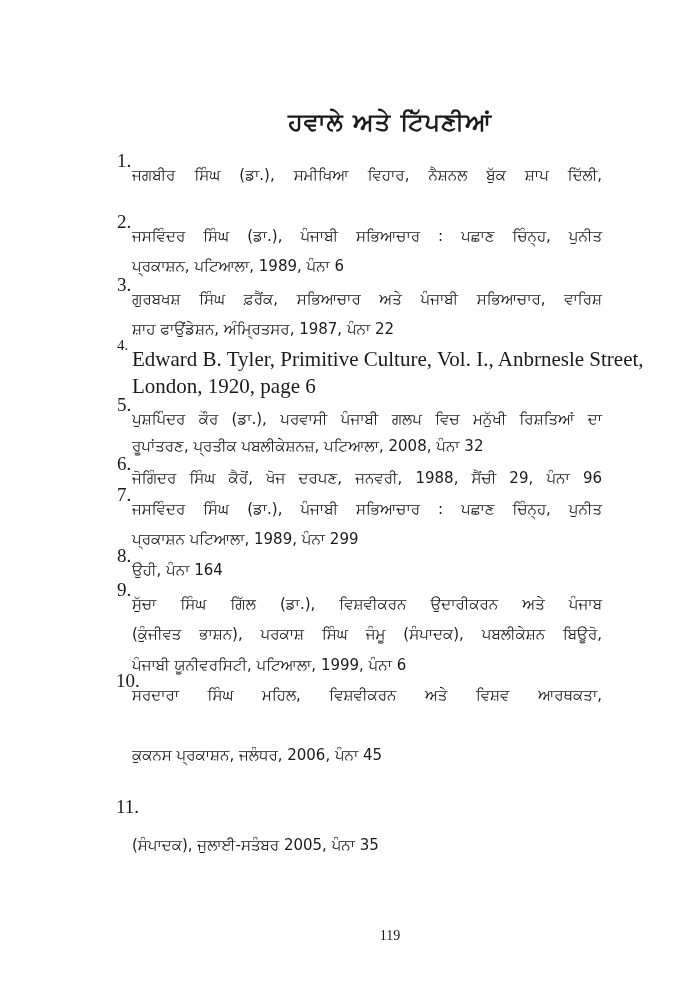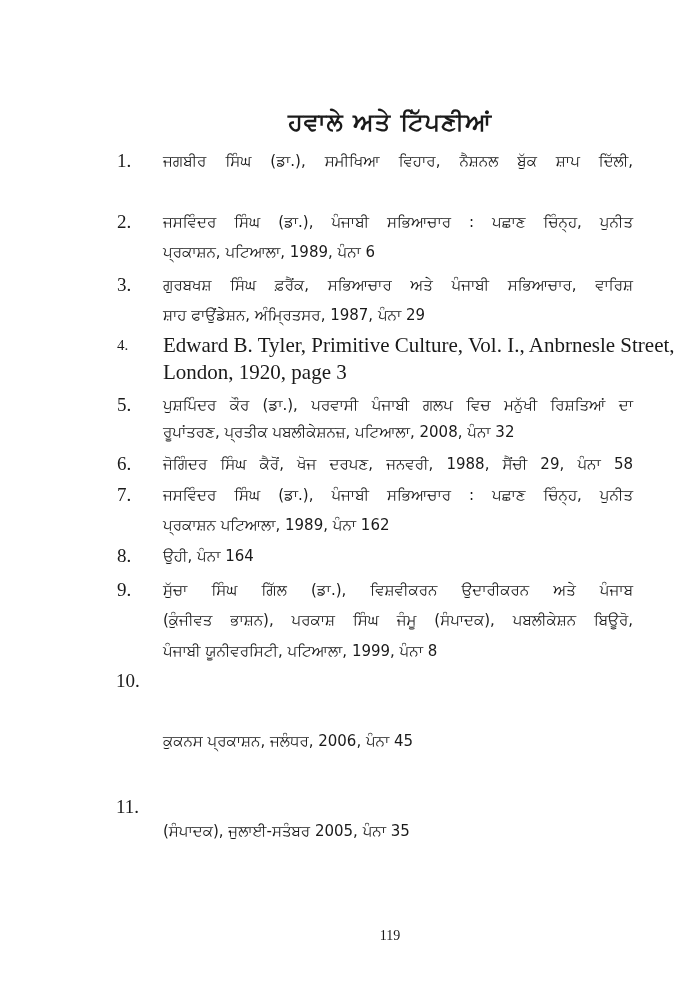--- a/index.html
+++ b/index.html
@@ -8,23 +8,23 @@
     overflow: hidden; color: #1a1a1a;
   }
   .page { position: absolute; left: 0; top: 0; width: 700px; height: 989px; }
   .title {
     position: absolute; left: 0; width: 700px; top: 108px; text-align: center;
     font-family: "DejaVu Sans", sans-serif; font-weight: bold; font-size: 24px;
     letter-spacing: 1px;
     padding-left: 40px;
   }
   .line {
-    position: absolute; left: 163px; width: 470px; white-space: nowrap;
+    position: absolute; left: 132px; width: 470px; white-space: nowrap;
     font-family: "DejaVu Sans", "Liberation Serif", serif; font-size: 15px;
-    line-height: 22px; text-align: justify; text-align-last: justify;
+    line-height: 22px; text-align: justify; text-align-last: justify; margin-top: 14px;
   }
   .line.last { text-align-last: left; }
   .num {
     position: absolute; left: 117px; font-family: "Liberation Serif", serif;
     font-size: 19px; line-height: 22px;
   }
   .num.small { font-size: 15px; }
   .en { font-family: "Liberation Serif", serif; font-size: 21px; }
   .pagenum {
     position: absolute; left: 0; width: 700px; top: 928px; text-align: center;
@@ -39,45 +39,46 @@
 
   <div class="num" style="top:150px">1.</div>
   <div class="line" style="top:150px">ਜਗਬੀਰ ਸਿੰਘ (ਡਾ.), ਸਮੀਖਿਆ ਵਿਹਾਰ, ਨੈਸ਼ਨਲ ਬੁੱਕ ਸ਼ਾਪ ਦਿੱਲੀ,</div>
 
   <div class="num" style="top:211px">2.</div>
   <div class="line" style="top:211px">ਜਸਵਿੰਦਰ ਸਿੰਘ (ਡਾ.), ਪੰਜਾਬੀ ਸਭਿਆਚਾਰ : ਪਛਾਣ ਚਿੰਨ੍ਹ, ਪੁਨੀਤ</div>
   <div class="line last" style="top:241px">ਪ੍ਰਕਾਸ਼ਨ, ਪਟਿਆਲਾ, 1989, ਪੰਨਾ 6</div>
 
   <div class="num" style="top:274px">3.</div>
   <div class="line" style="top:274px">ਗੁਰਬਖਸ਼ ਸਿੰਘ ਫ਼ਰੈਂਕ, ਸਭਿਆਚਾਰ ਅਤੇ ਪੰਜਾਬੀ ਸਭਿਆਚਾਰ, ਵਾਰਿਸ਼</div>
-  <div class="line last" style="top:304px">ਸ਼ਾਹ ਫਾਉਂਡੇਸ਼ਨ, ਅੰਮ੍ਰਿਤਸਰ, 1987, ਪੰਨਾ 29</div>
+  <div class="line last" style="top:304px">ਸ਼ਾਹ ਫਾਉਂਡੇਸ਼ਨ, ਅੰਮ੍ਰਿਤਸਰ, 1987, ਪੰਨਾ 22</div>
 
   <div class="num small" style="top:334px">4.</div>
   <div class="line en" style="top:334px">Edward B. Tyler, Primitive Culture, Vol. I., Anbrnesle Street,</div>
-  <div class="line last en" style="top:361px">London, 1920, page 3</div>
+  <div class="line last en" style="top:361px">London, 1920, page 6</div>
 
   <div class="num" style="top:394px">5.</div>
   <div class="line" style="top:394px">ਪੁਸ਼ਪਿੰਦਰ ਕੌਰ (ਡਾ.), ਪਰਵਾਸੀ ਪੰਜਾਬੀ ਗਲਪ ਵਿਚ ਮਨੁੱਖੀ ਰਿਸ਼ਤਿਆਂ ਦਾ</div>
   <div class="line last" style="top:421px">ਰੂਪਾਂਤਰਣ, ਪ੍ਰਤੀਕ ਪਬਲੀਕੇਸ਼ਨਜ਼, ਪਟਿਆਲਾ, 2008, ਪੰਨਾ 32</div>
 
   <div class="num" style="top:453px">6.</div>
-  <div class="line" style="top:453px">ਜੋਗਿੰਦਰ ਸਿੰਘ ਕੈਰੋਂ, ਖੋਜ ਦਰਪਣ, ਜਨਵਰੀ, 1988, ਸੈਂਚੀ 29, ਪੰਨਾ 58</div>
+  <div class="line" style="top:453px">ਜੋਗਿੰਦਰ ਸਿੰਘ ਕੈਰੋਂ, ਖੋਜ ਦਰਪਣ, ਜਨਵਰੀ, 1988, ਸੈਂਚੀ 29, ਪੰਨਾ 96</div>
 
   <div class="num" style="top:484px">7.</div>
   <div class="line" style="top:484px">ਜਸਵਿੰਦਰ ਸਿੰਘ (ਡਾ.), ਪੰਜਾਬੀ ਸਭਿਆਚਾਰ : ਪਛਾਣ ਚਿੰਨ੍ਹ, ਪੁਨੀਤ</div>
-  <div class="line last" style="top:514px">ਪ੍ਰਕਾਸ਼ਨ ਪਟਿਆਲਾ, 1989, ਪੰਨਾ 162</div>
+  <div class="line last" style="top:514px">ਪ੍ਰਕਾਸ਼ਨ ਪਟਿਆਲਾ, 1989, ਪੰਨਾ 299</div>
 
   <div class="num" style="top:545px">8.</div>
   <div class="line last" style="top:545px">ਉਹੀ, ਪੰਨਾ 164</div>
 
   <div class="num" style="top:579px">9.</div>
   <div class="line" style="top:579px">ਸੁੱਚਾ ਸਿੰਘ ਗਿੱਲ (ਡਾ.), ਵਿਸ਼ਵੀਕਰਨ ਉਦਾਰੀਕਰਨ ਅਤੇ ਪੰਜਾਬ</div>
   <div class="line" style="top:609px">(ਕੁੰਜੀਵਤ ਭਾਸ਼ਨ), ਪਰਕਾਸ਼ ਸਿੰਘ ਜੰਮੂ (ਸੰਪਾਦਕ), ਪਬਲੀਕੇਸ਼ਨ ਬਿਊਰੋ,</div>
-  <div class="line last" style="top:640px">ਪੰਜਾਬੀ ਯੂਨੀਵਰਸਿਟੀ, ਪਟਿਆਲਾ, 1999, ਪੰਨਾ 8</div>
+  <div class="line last" style="top:640px">ਪੰਜਾਬੀ ਯੂਨੀਵਰਸਿਟੀ, ਪਟਿਆਲਾ, 1999, ਪੰਨਾ 6</div>
 
   <div class="num" style="top:670px; left:116px">10.</div>
+  <div class="line" style="top:670px">ਸਰਦਾਰਾ ਸਿੰਘ ਮਹਿਲ, ਵਿਸ਼ਵੀਕਰਨ ਅਤੇ ਵਿਸ਼ਵ ਆਰਥਕਤਾ,</div>
   <div class="line last" style="top:730px">ਕੁਕਨਸ ਪ੍ਰਕਾਸ਼ਨ, ਜਲੰਧਰ, 2006, ਪੰਨਾ 45</div>
 
   <div class="num" style="top:796px; left:116px">11.</div>
   <div class="line last" style="top:820px">(ਸੰਪਾਦਕ), ਜੁਲਾਈ-ਸਤੰਬਰ 2005, ਪੰਨਾ 35</div>
 
   <div class="pagenum">119</div>
 </div>
 
 </body></html>

